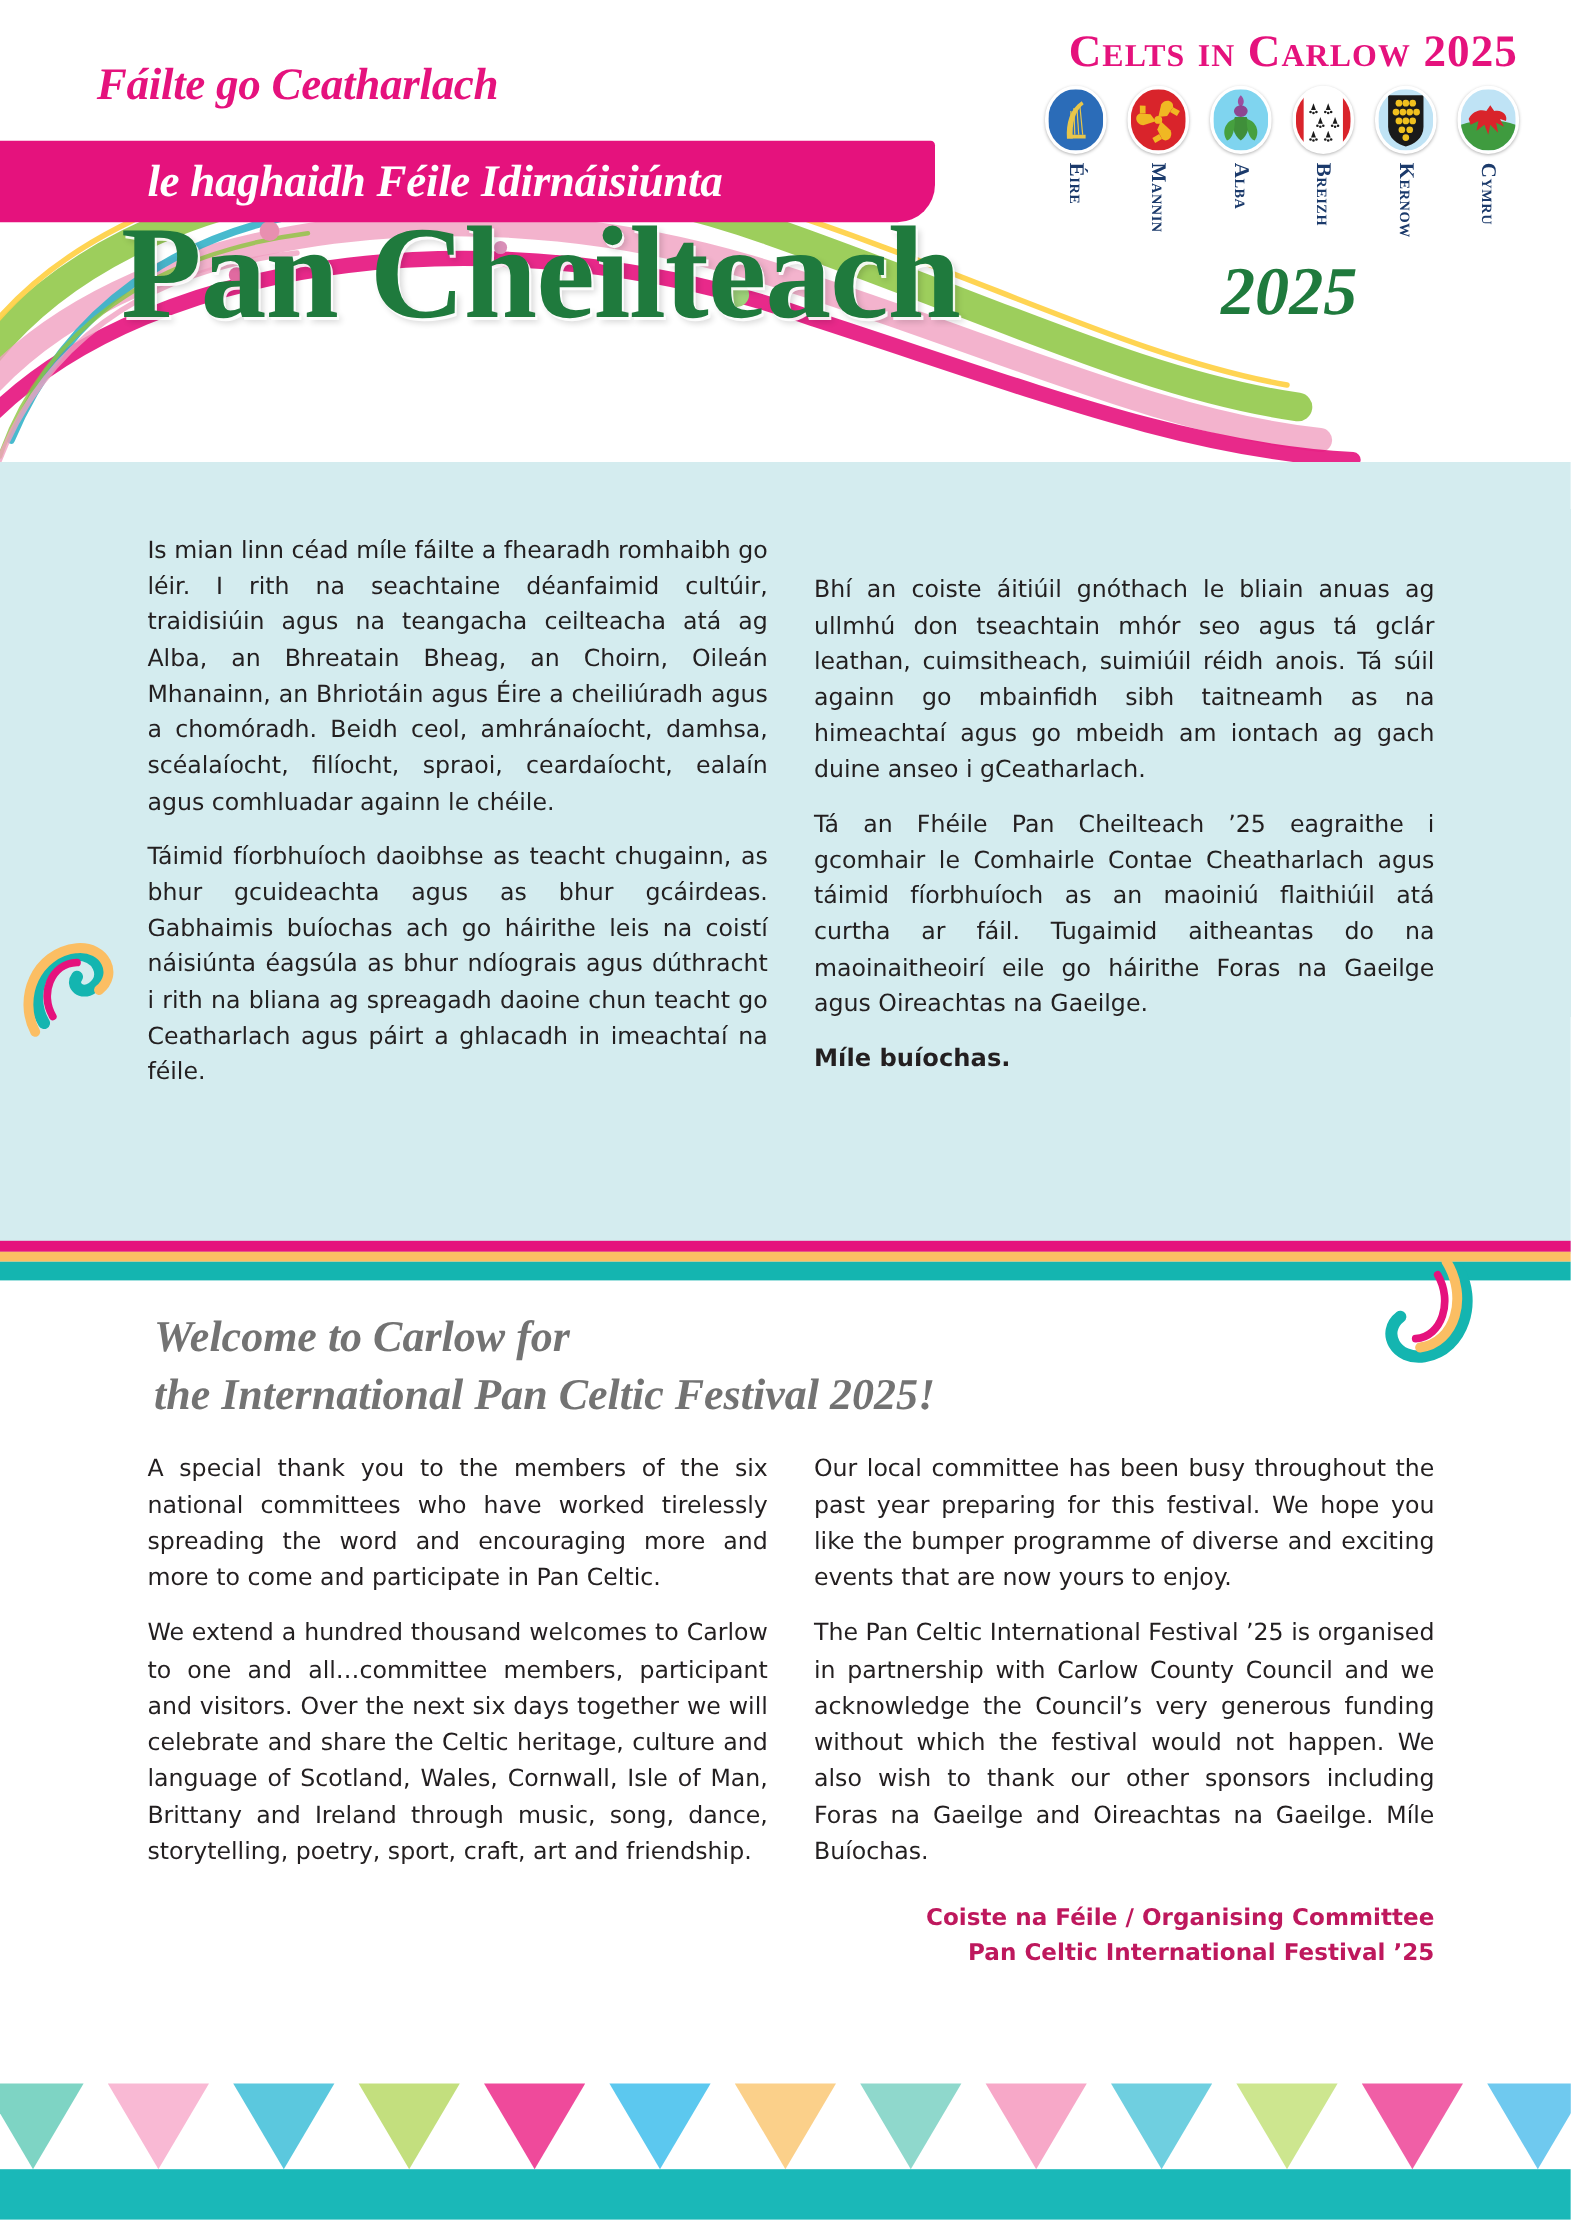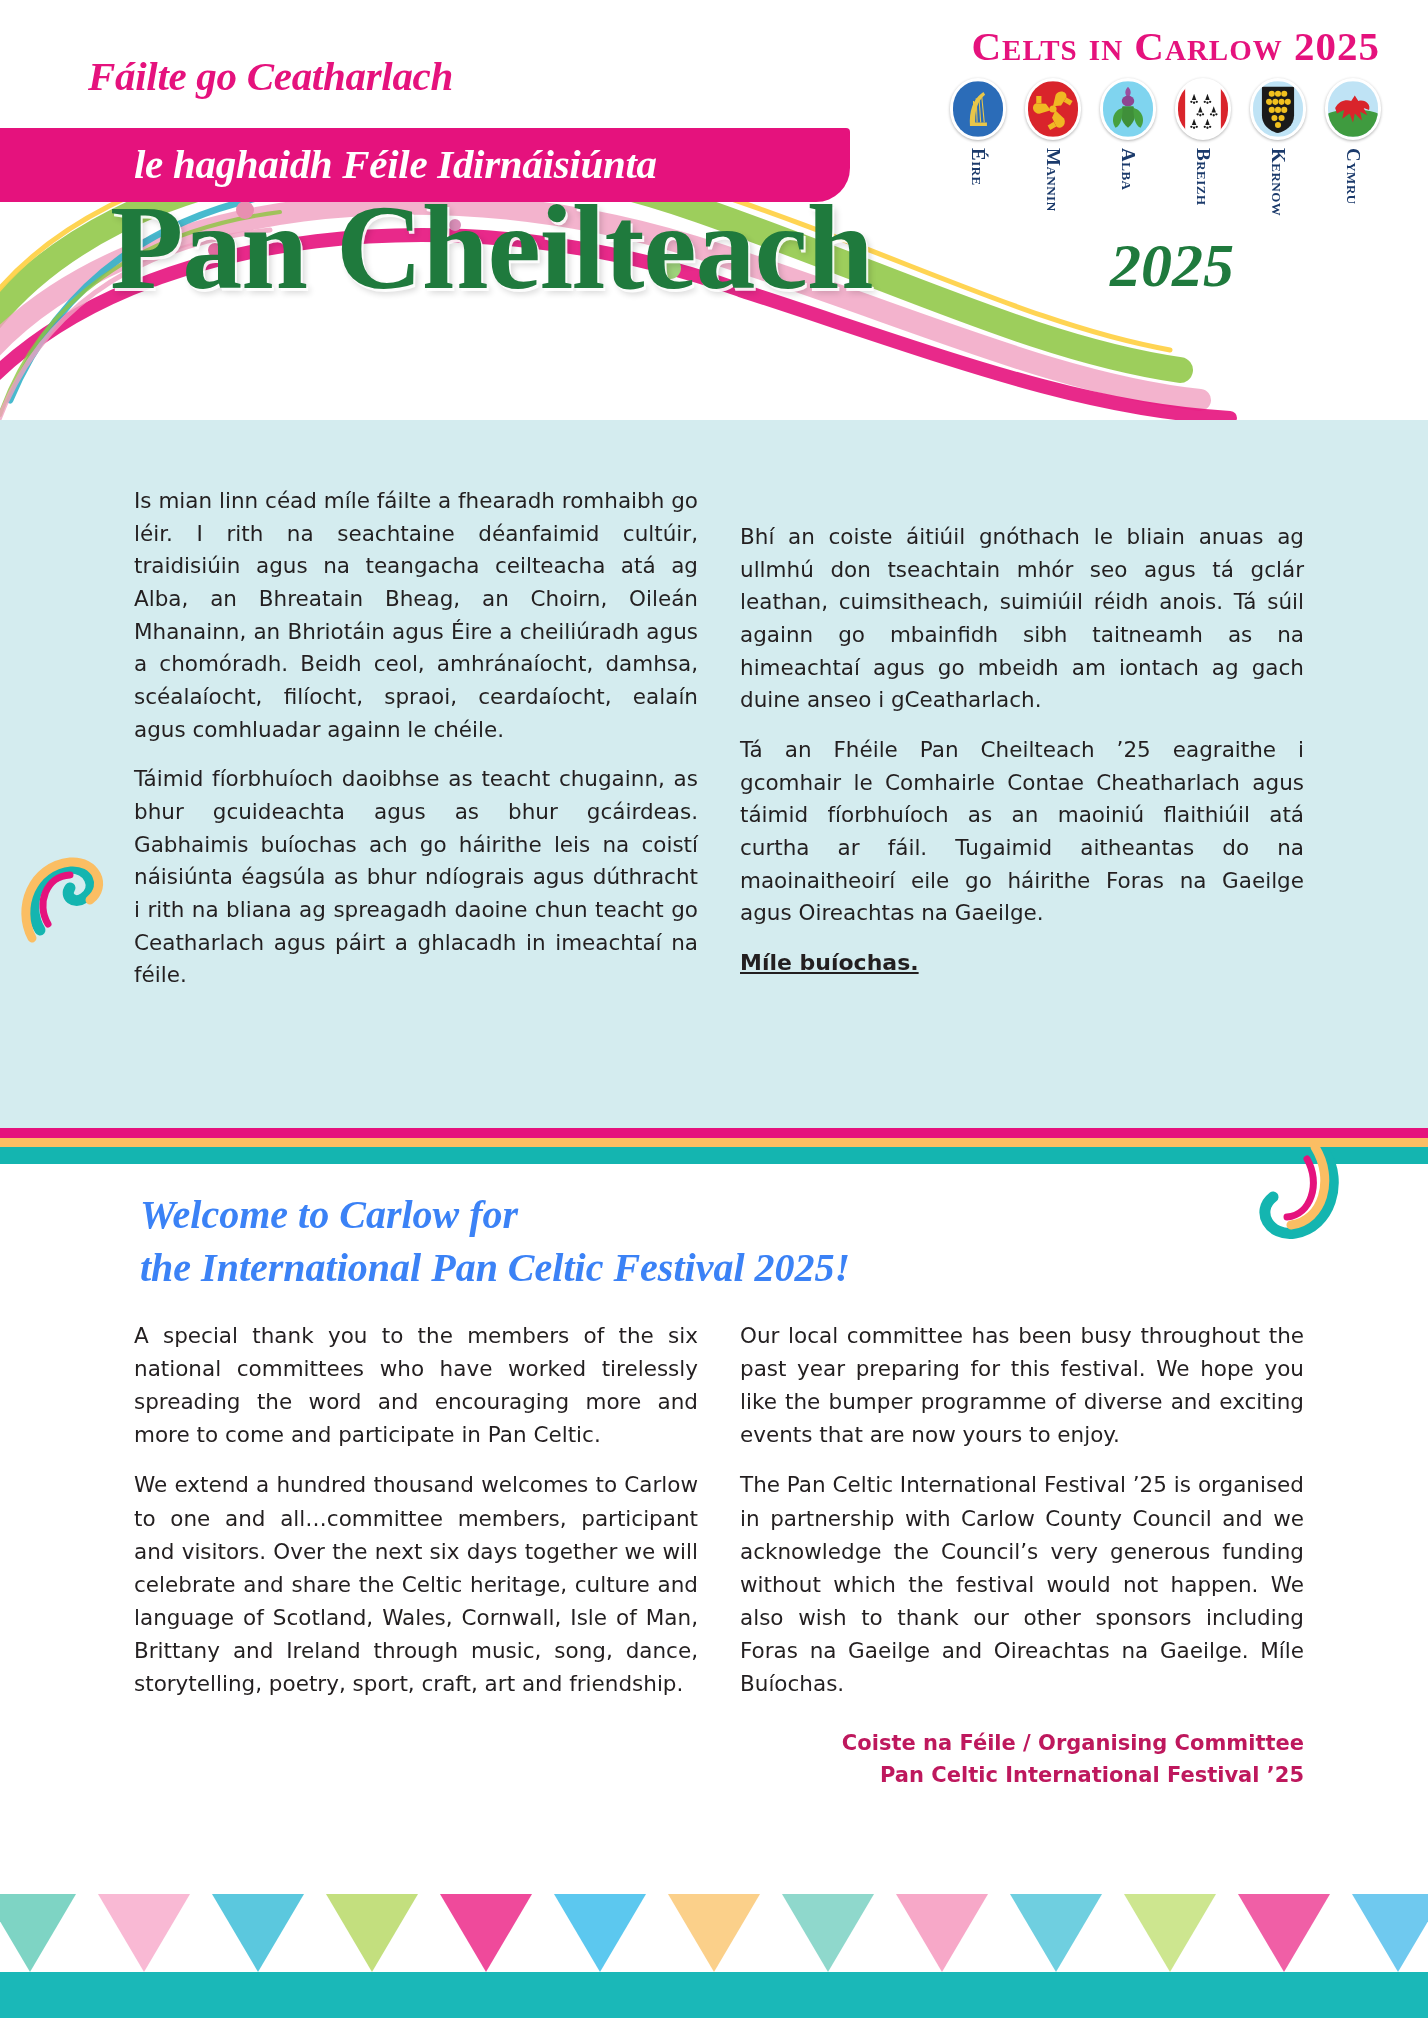--- a/index.html
+++ b/index.html
@@ -109,41 +109,40 @@
     text-justify:inter-word;
     margin-bottom:17px;
     font-family:"DejaVu Sans", sans-serif;
     hyphens:none;
   }
   .ga-p:last-child { margin-bottom:0; }
   .ga-thanks {
     font-size:22px; font-weight:bold; color:#231f20;
     font-family:"DejaVu Sans", sans-serif;
     margin-top:20px;
-    text-decoration:underline;
   }
   .col-right { padding-top:36px; }
 
   
   .rainbow {
     position:absolute; left:0; top:1128px;
     width:1428px; height:36px;
   }
   .rb { position:absolute; left:0; width:1428px; }
   .rb1 { top:0;  height:10px; background:#e5127d; }
   .rb2 { top:10px; height:9px;  background:#fbbe63; }
   .rb3 { top:19px; height:17px; background:#14b5b0; }
 
   
   .eng-section { position:absolute; left:0; top:1164px; width:1428px; }
   .eng-heading {
     position:absolute; left:140px; top:25px;
     font-family:"Liberation Serif", serif;
     font-style:italic; font-weight:bold;
-    font-size:40px; color:#3b82f6;
+    font-size:40px; color:#737373;
     line-height:1.32;
   }
   .eng-cols {
     position:absolute; left:134px; top:155px;
     width:1170px;
     display:flex; gap:42px;
   }
   .en-p {
     font-size:21.5px; line-height:1.54;
     color:#231f20; text-align:justify;

